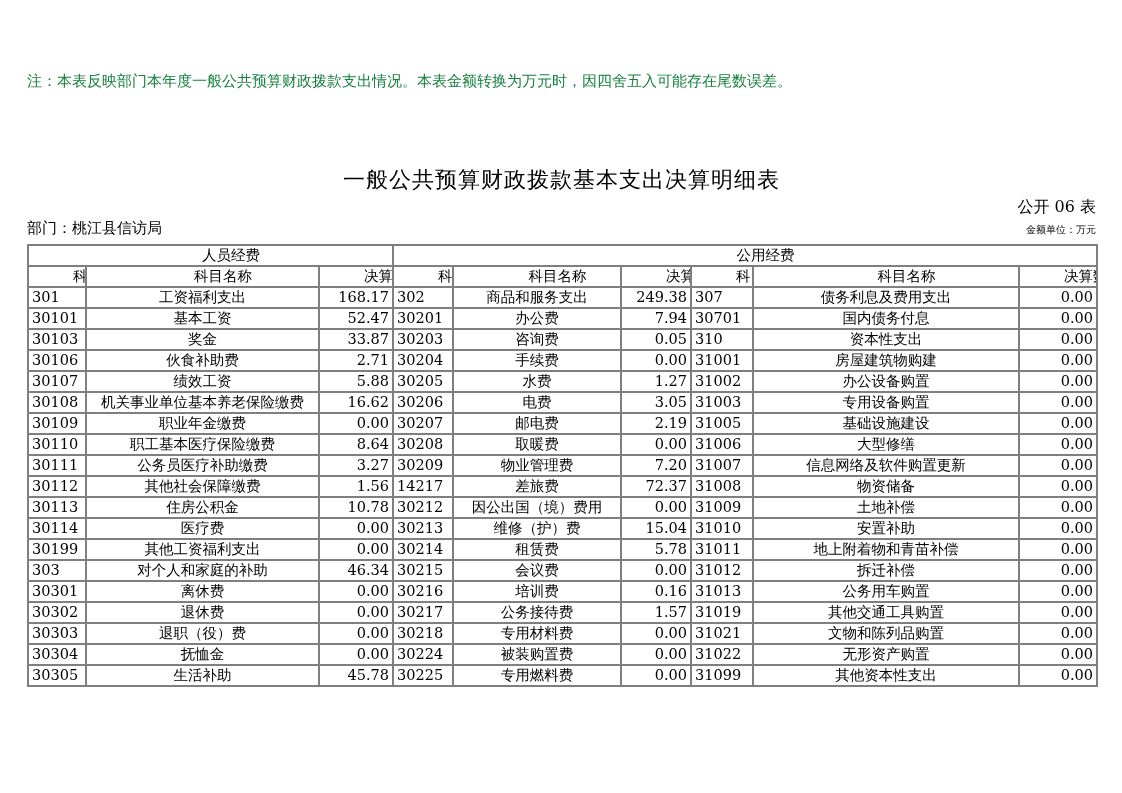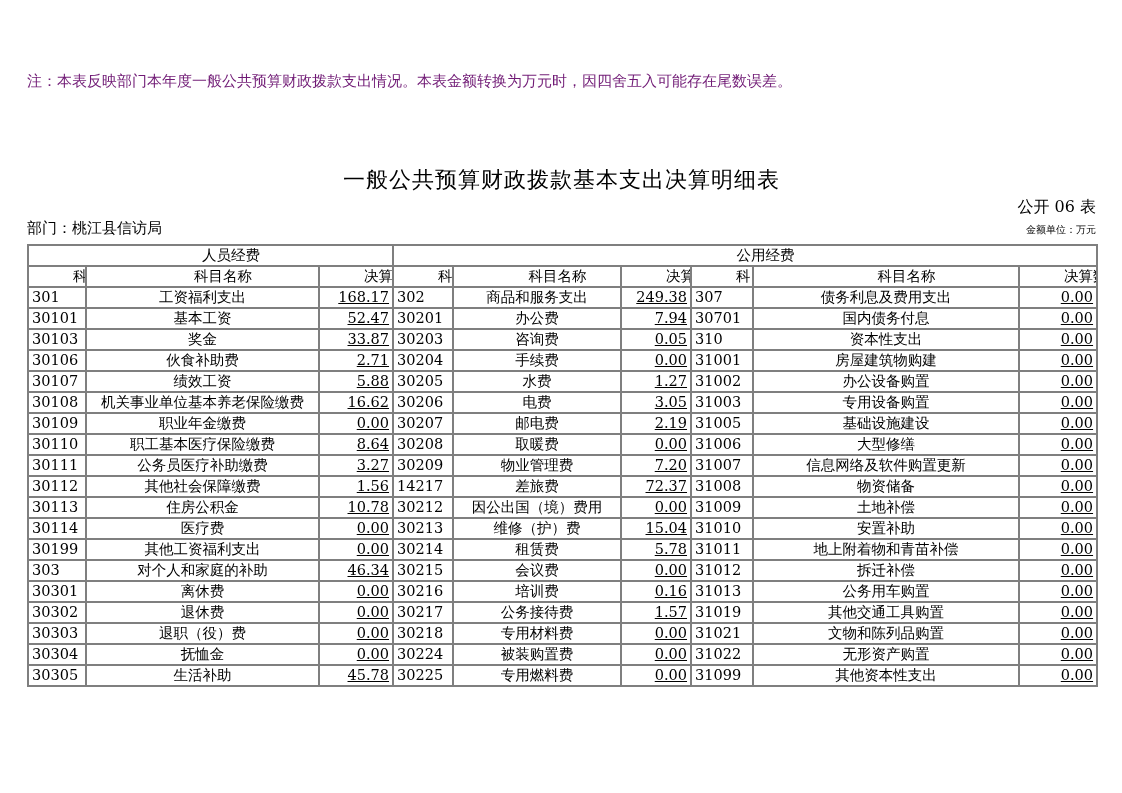--- a/index.html
+++ b/index.html
@@ -18,21 +18,21 @@
     height: 793px;
     background: #ffffff;
   }
   .note {
     position: absolute;
     left: 27px;
     top: 71px;
     width: 1069px;
     font-size: 15px;
     line-height: 20px;
-    color: #701a75;
+    color: #15803d;
     white-space: nowrap;
   }
   .content {
     position: absolute;
     left: 27px;
     top: 166px;
     width: 1069px;
   }
   .title {
     text-align: center;
@@ -71,21 +71,21 @@
     font-weight: normal;
     height: 19px;
     line-height: 19px;
     overflow: hidden;
     white-space: nowrap;
     background: #ffffff;
   }
   table.budget thead th { text-align: center; padding-left: 44px; }
   td.code { text-align: left; }
   td.name { text-align: center; }
-  td.num  { text-align: right; text-decoration: underline; }
+  td.num  { text-align: right; }
 </style>
 </head>
 <body>
 
 <div class="page">
 
   <div class="note">注：本表反映部门本年度一般公共预算财政拨款支出情况。本表金额转换为万元时，因四舍五入可能存在尾数误差。</div>
 
   <div class="content">
     <div class="title">一般公共预算财政拨款基本支出决算明细表</div>

